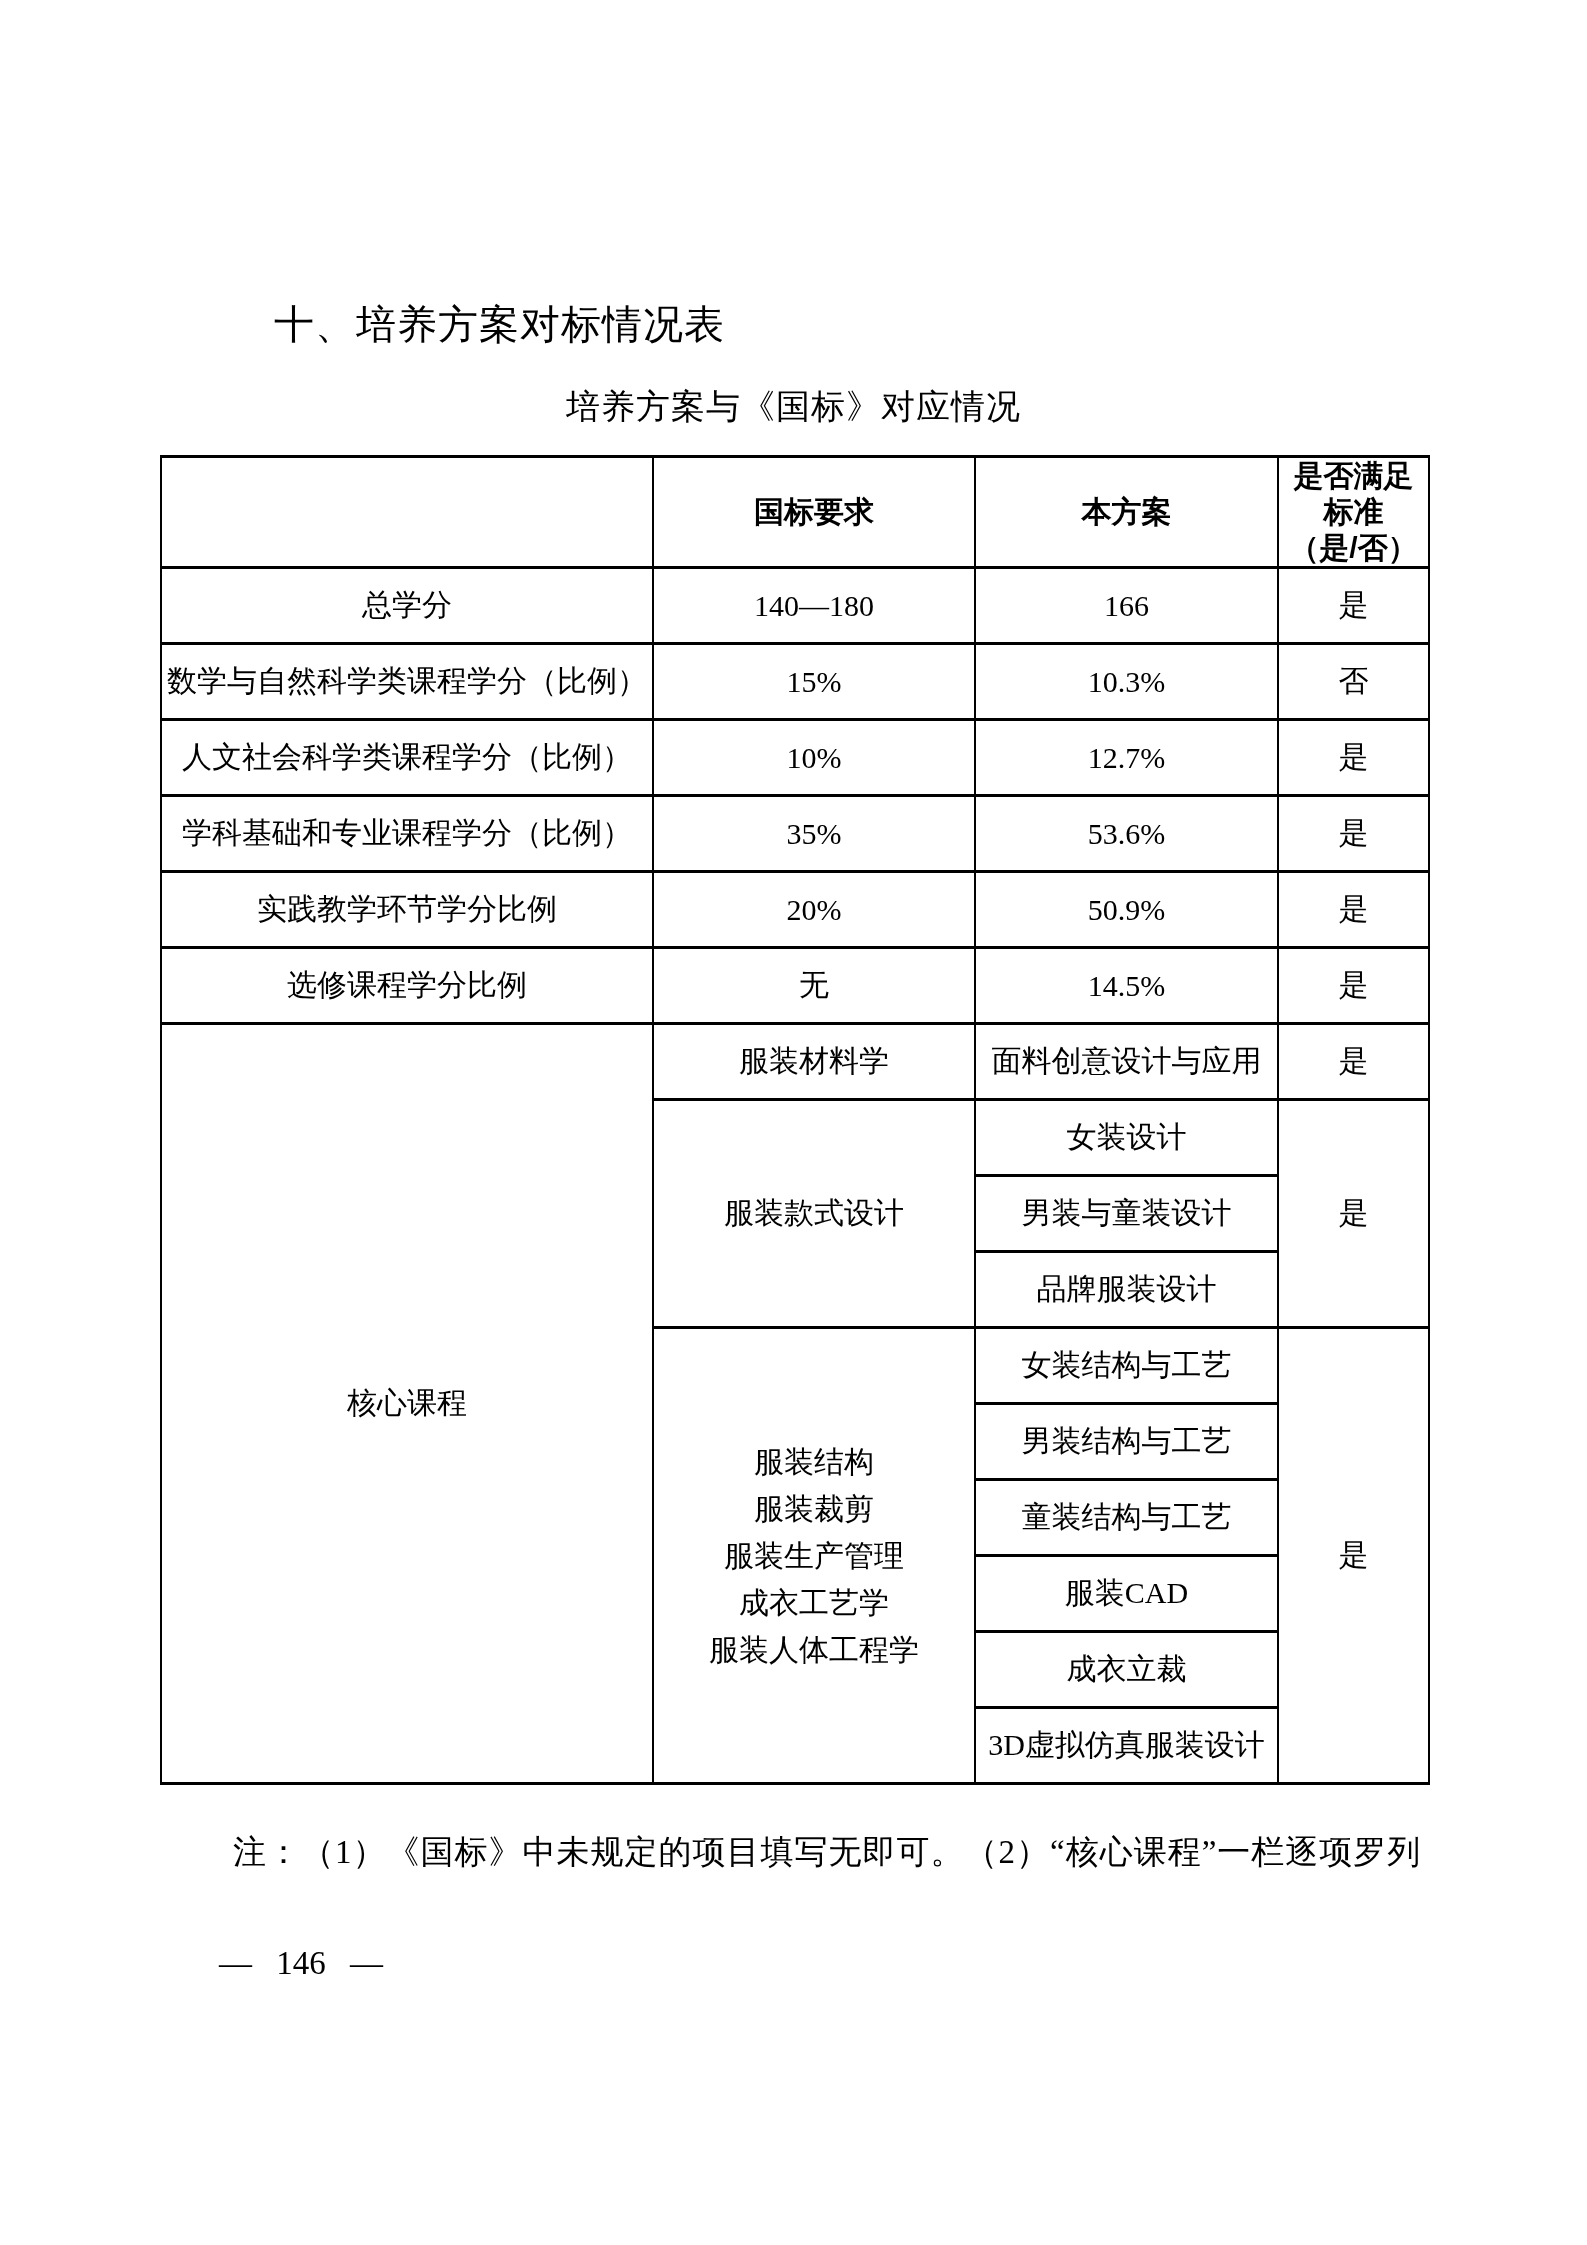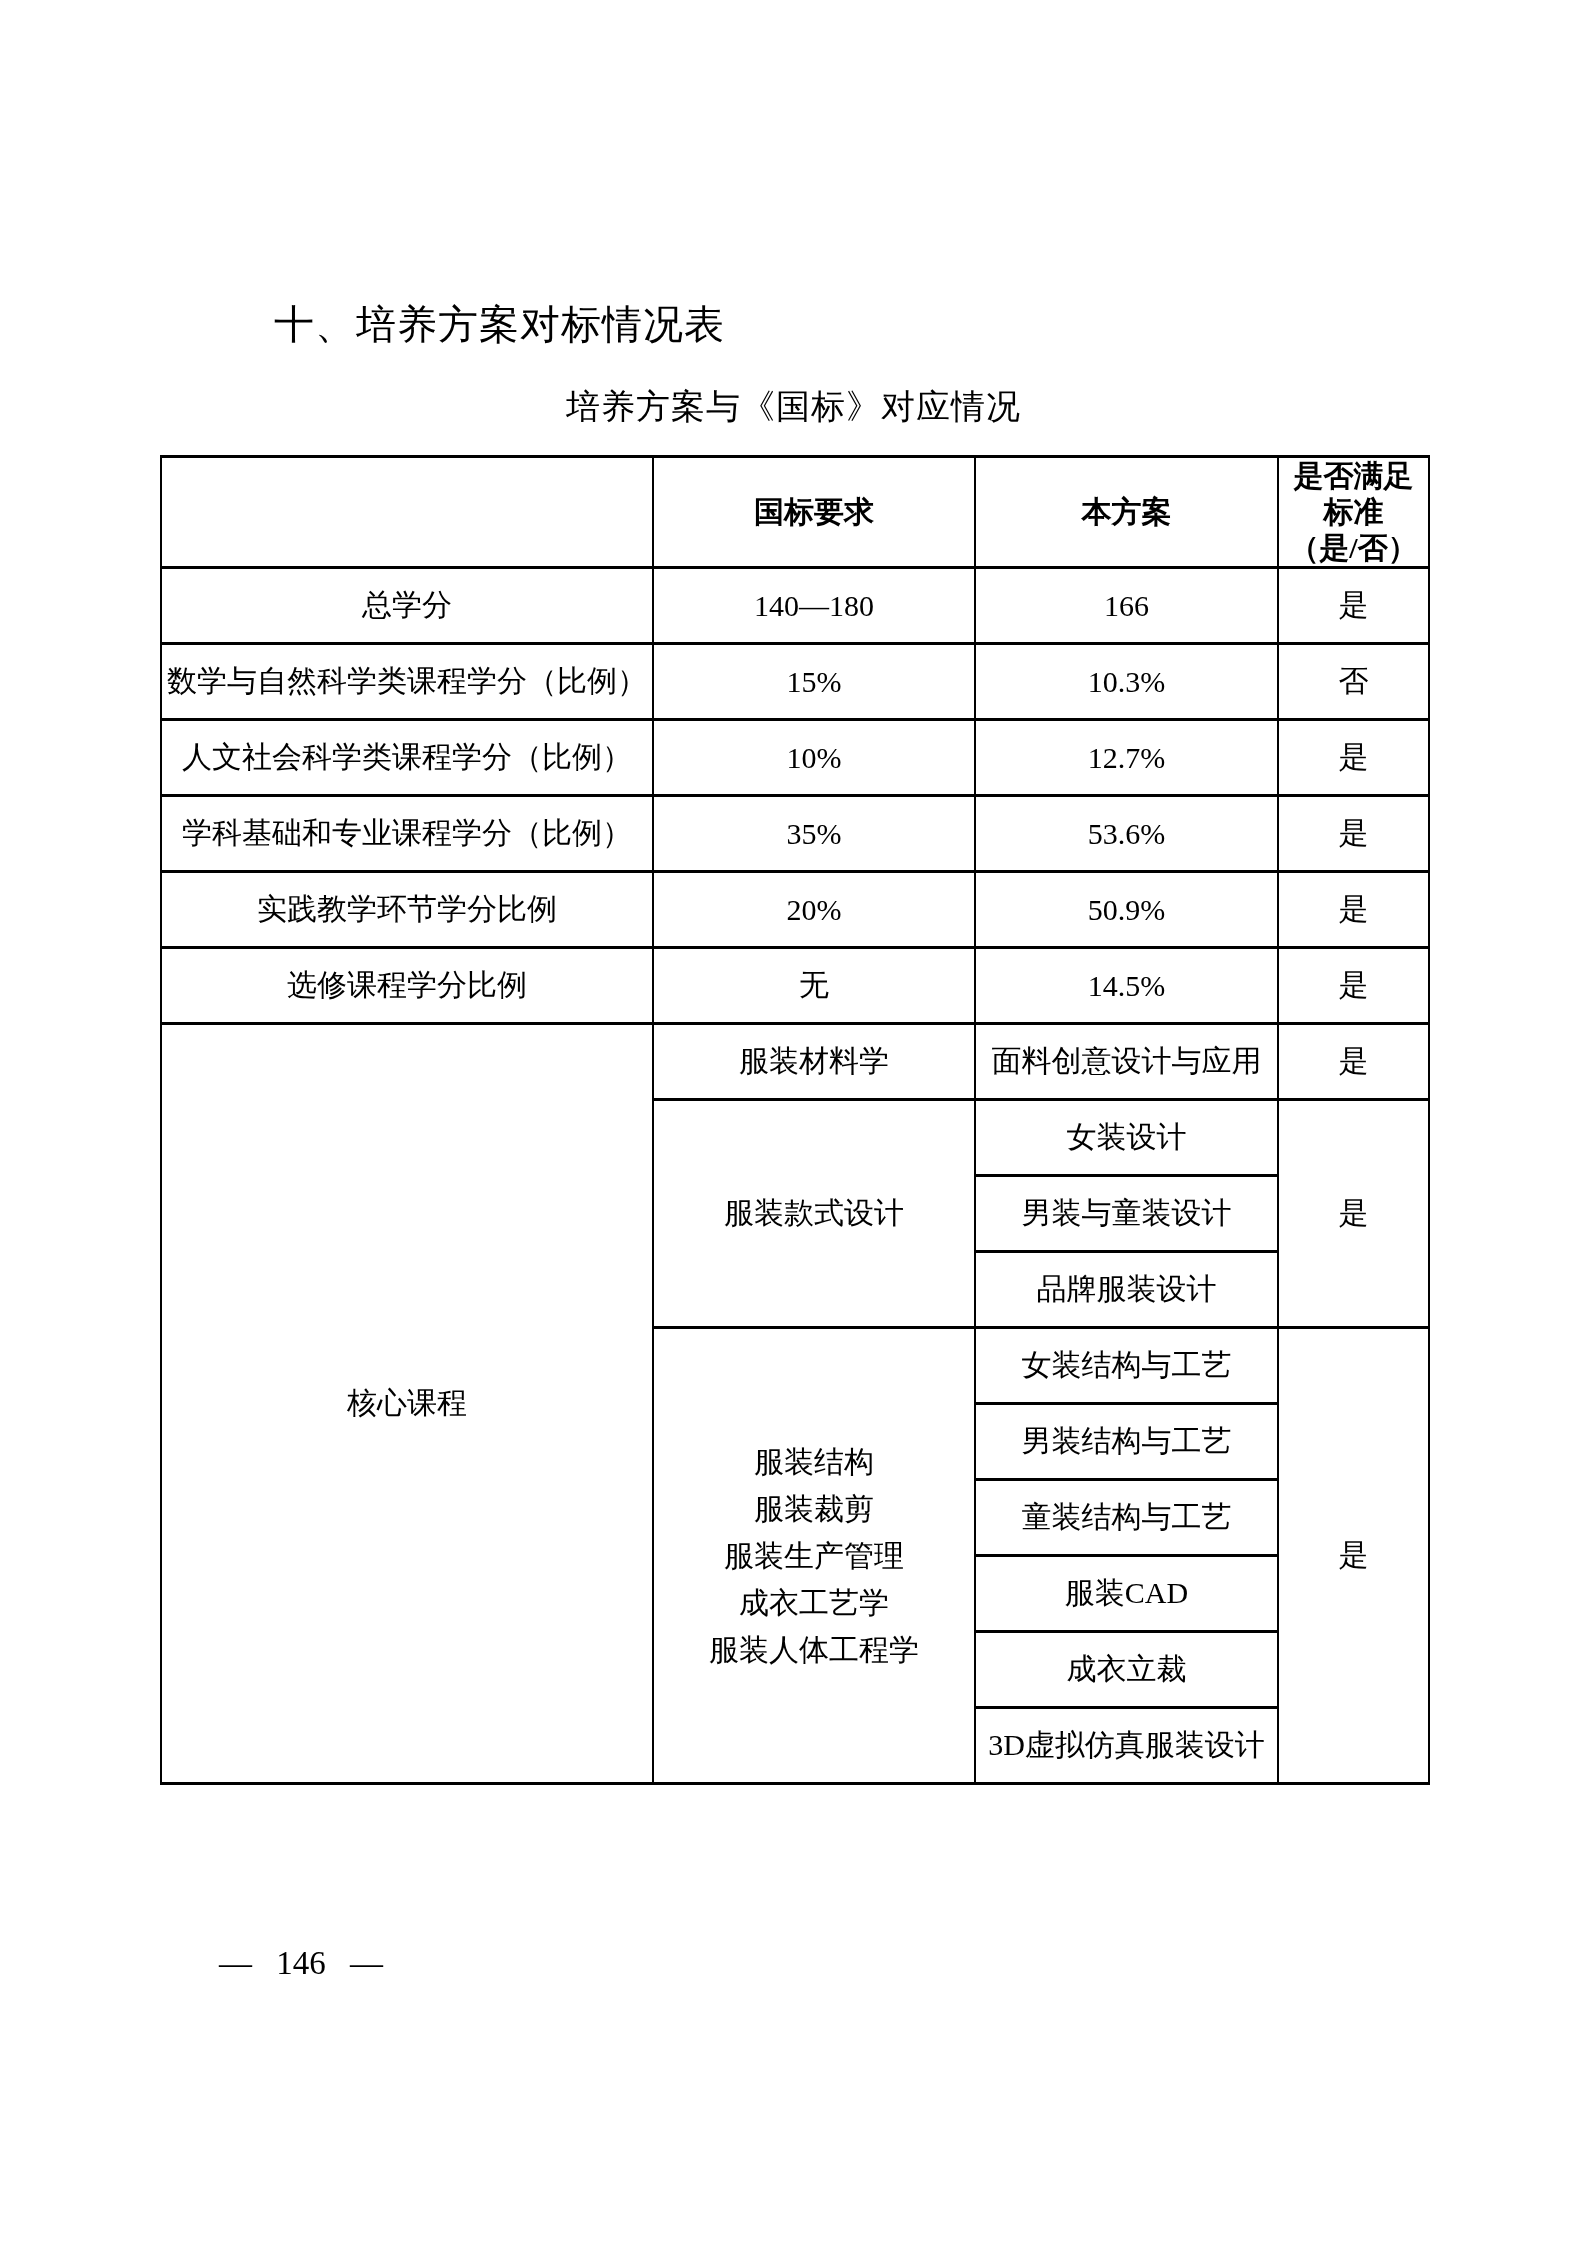--- a/index.html
+++ b/index.html
@@ -60,21 +60,21 @@
     padding: 0 2px;
     overflow: hidden;
   }
   tr.r-header { height: 108px; }
   tr.r-data   { height: 76px; }
   td.th-cell {
     font-family: "Liberation Sans", "DejaVu Sans", sans-serif;
     font-weight: 700;
     font-size: 30px;
   }
-  td.th-meets { font-size: 28px; font-family: Liberation Serif, serif; }
+  td.th-meets { font-size: 28px; }
   td.th-meets .hline {
     display: block;
     line-height: 36px;
     white-space: nowrap;
   }
   td.multiline .mline {
     display: block;
     line-height: 47px;
     white-space: nowrap;
   }
@@ -203,15 +203,16 @@
     <tr class="r-data">
       <td>成衣立裁</td>
     </tr>
     <tr class="r-data">
       <td>3D虚拟仿真服装设计</td>
     </tr>
   </tbody>
 </table>
 
 <div class="note">
+  <span class="note-line indent">注：（1）《国标》中未规定的项目填写无即可。（2）“核心课程”一栏逐项罗列</span>
 </div>
 
 <div class="pageno">— 146 —</div>
 
 </body></html>

